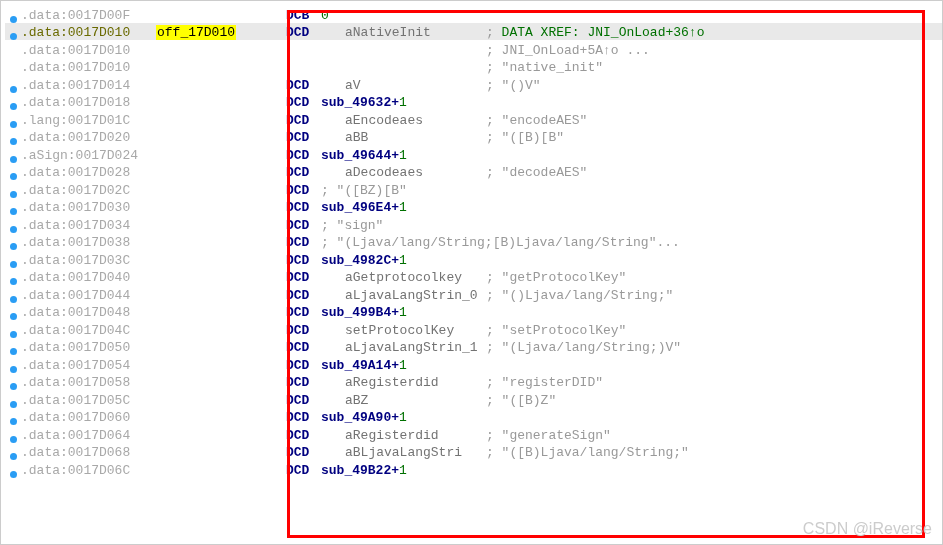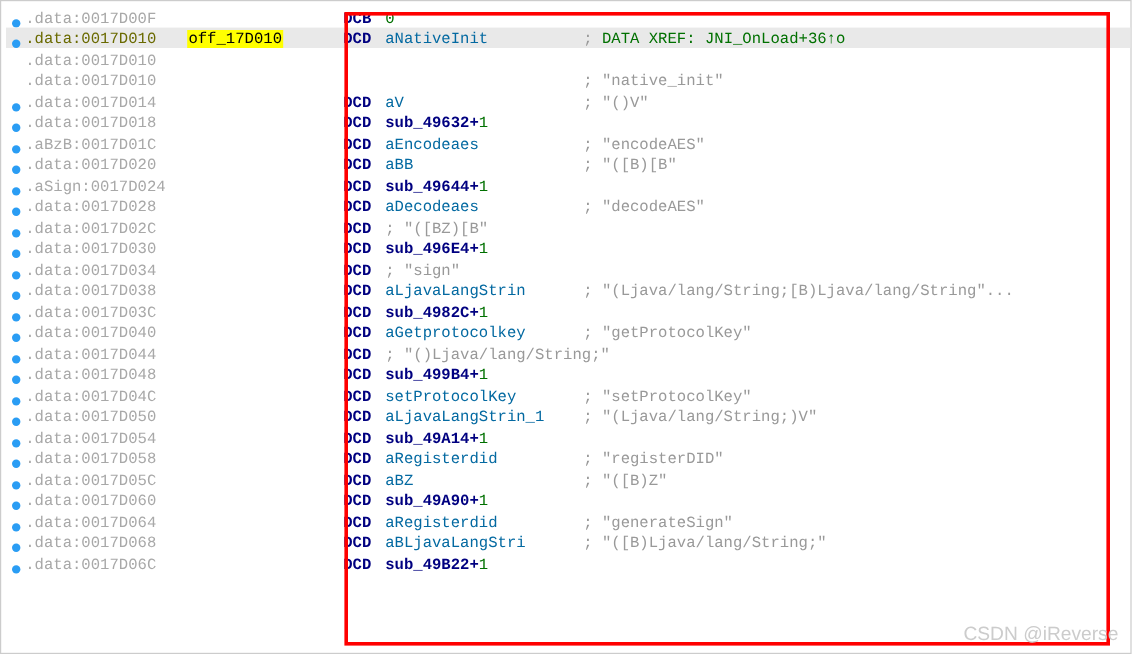--- a/index.html
+++ b/index.html
@@ -56,21 +56,21 @@
     color: #000080;
     font-weight: bold;
     width: 35px;
     flex-shrink: 0;
   }
   .operand-col {
     width: 165px;
     flex-shrink: 0;
     color: #000;
   }
-  .sym { color: #0369a1; }
+  .sym { color: #737373; margin-left: 24px; }
   .sub { color: #000080; font-weight: bold; }
   .plus { color: #000080; font-weight: bold; }
   .one { color: #007000; }
   .zero { color: #007000; }
   .comment-col {
     color: #999999;
     flex-shrink: 0;
   }
   .xref { color: #007000; }
   .xref2 { color: #999999; }
@@ -97,35 +97,35 @@
     font-size: 16px;
     pointer-events: none;
   }
 </style>
 </head>
 <body>
 
 <div class="view" id="view">
     <div class="row"><span class="bp-col"><span class="bp"></span></span><span class="addr-col ">.data:0017D00F</span><span class="label-col"></span><span class="op-col">DCB</span><span class="operand-col"><span class="zero">0</span></span><span class="comment-col"></span></div>
     <div class="row selected"><span class="bp-col"><span class="bp"></span></span><span class="addr-col addr-active">.data:0017D010</span><span class="label-col"><span class="label-hl">off_17D010</span></span><span class="op-col">DCD</span><span class="operand-col"><span class="sym">aNativeInit</span></span><span class="comment-col"><span>; </span><span class="xref">DATA XREF: JNI_OnLoad+36↑o</span></span></div>
-    <div class="row"><span class="bp-col"></span><span class="addr-col ">.data:0017D010</span><span class="label-col"></span><span class="op-col"></span><span class="operand-col"></span></div>
+    <div class="row"><span class="bp-col"></span><span class="addr-col ">.data:0017D010</span><span class="label-col"></span><span class="op-col"></span><span class="operand-col"></span><span class="comment-col"><span>; </span><span class="xref2">JNI_OnLoad+5A↑o ...</span></span></div>
     <div class="row"><span class="bp-col"></span><span class="addr-col ">.data:0017D010</span><span class="label-col"></span><span class="op-col"></span><span class="operand-col"></span><span class="comment-col">; "native_init"</span></div>
     <div class="row"><span class="bp-col"><span class="bp"></span></span><span class="addr-col ">.data:0017D014</span><span class="label-col"></span><span class="op-col">DCD</span><span class="operand-col"><span class="sym">aV</span></span><span class="comment-col">; "()V"</span></div>
     <div class="row"><span class="bp-col"><span class="bp"></span></span><span class="addr-col ">.data:0017D018</span><span class="label-col"></span><span class="op-col">DCD</span><span class="operand-col"><span class="sub">sub_49632</span><span class="plus">+</span><span class="one">1</span></span><span class="comment-col"></span></div>
-    <div class="row"><span class="bp-col"><span class="bp"></span></span><span class="addr-col ">.aBzB:0017D01C</span><span class="label-col"></span><span class="op-col">DCD</span><span class="operand-col"><span class="sym">aEncodeaes</span></span><span class="comment-col">; "encodeAES"</span></div>
+    <div class="row"><span class="bp-col"><span class="bp"></span></span><span class="addr-col ">.lang:0017D01C</span><span class="label-col"></span><span class="op-col">DCD</span><span class="operand-col"><span class="sym">aEncodeaes</span></span><span class="comment-col">; "encodeAES"</span></div>
     <div class="row"><span class="bp-col"><span class="bp"></span></span><span class="addr-col ">.data:0017D020</span><span class="label-col"></span><span class="op-col">DCD</span><span class="operand-col"><span class="sym">aBB</span></span><span class="comment-col">; "([B)[B"</span></div>
     <div class="row"><span class="bp-col"><span class="bp"></span></span><span class="addr-col ">.aSign:0017D024</span><span class="label-col"></span><span class="op-col">DCD</span><span class="operand-col"><span class="sub">sub_49644</span><span class="plus">+</span><span class="one">1</span></span><span class="comment-col"></span></div>
     <div class="row"><span class="bp-col"><span class="bp"></span></span><span class="addr-col ">.data:0017D028</span><span class="label-col"></span><span class="op-col">DCD</span><span class="operand-col"><span class="sym">aDecodeaes</span></span><span class="comment-col">; "decodeAES"</span></div>
     <div class="row"><span class="bp-col"><span class="bp"></span></span><span class="addr-col ">.data:0017D02C</span><span class="label-col"></span><span class="op-col">DCD</span><span class="comment-col">; "([BZ)[B"</span></div>
     <div class="row"><span class="bp-col"><span class="bp"></span></span><span class="addr-col ">.data:0017D030</span><span class="label-col"></span><span class="op-col">DCD</span><span class="operand-col"><span class="sub">sub_496E4</span><span class="plus">+</span><span class="one">1</span></span><span class="comment-col"></span></div>
     <div class="row"><span class="bp-col"><span class="bp"></span></span><span class="addr-col ">.data:0017D034</span><span class="label-col"></span><span class="op-col">DCD</span><span class="comment-col">; "sign"</span></div>
-    <div class="row"><span class="bp-col"><span class="bp"></span></span><span class="addr-col ">.data:0017D038</span><span class="label-col"></span><span class="op-col">DCD</span><span class="operand-col"><span class="sym">aLjavaLangStrin</span></span><span class="comment-col">; "(Ljava/lang/String;[B)Ljava/lang/String"...</span></div>
+    <div class="row"><span class="bp-col"><span class="bp"></span></span><span class="addr-col ">.data:0017D038</span><span class="label-col"></span><span class="op-col">DCD</span><span class="comment-col">; "(Ljava/lang/String;[B)Ljava/lang/String"...</span></div>
     <div class="row"><span class="bp-col"><span class="bp"></span></span><span class="addr-col ">.data:0017D03C</span><span class="label-col"></span><span class="op-col">DCD</span><span class="operand-col"><span class="sub">sub_4982C</span><span class="plus">+</span><span class="one">1</span></span><span class="comment-col"></span></div>
     <div class="row"><span class="bp-col"><span class="bp"></span></span><span class="addr-col ">.data:0017D040</span><span class="label-col"></span><span class="op-col">DCD</span><span class="operand-col"><span class="sym">aGetprotocolkey</span></span><span class="comment-col">; "getProtocolKey"</span></div>
-    <div class="row"><span class="bp-col"><span class="bp"></span></span><span class="addr-col ">.data:0017D044</span><span class="label-col"></span><span class="op-col">DCD</span><span class="comment-col">; "()Ljava/lang/String;"</span></div>
+    <div class="row"><span class="bp-col"><span class="bp"></span></span><span class="addr-col ">.data:0017D044</span><span class="label-col"></span><span class="op-col">DCD</span><span class="operand-col"><span class="sym">aLjavaLangStrin_0</span></span><span class="comment-col">; "()Ljava/lang/String;"</span></div>
     <div class="row"><span class="bp-col"><span class="bp"></span></span><span class="addr-col ">.data:0017D048</span><span class="label-col"></span><span class="op-col">DCD</span><span class="operand-col"><span class="sub">sub_499B4</span><span class="plus">+</span><span class="one">1</span></span><span class="comment-col"></span></div>
     <div class="row"><span class="bp-col"><span class="bp"></span></span><span class="addr-col ">.data:0017D04C</span><span class="label-col"></span><span class="op-col">DCD</span><span class="operand-col"><span class="sym">setProtocolKey</span></span><span class="comment-col">; "setProtocolKey"</span></div>
     <div class="row"><span class="bp-col"><span class="bp"></span></span><span class="addr-col ">.data:0017D050</span><span class="label-col"></span><span class="op-col">DCD</span><span class="operand-col"><span class="sym">aLjavaLangStrin_1</span></span><span class="comment-col">; "(Ljava/lang/String;)V"</span></div>
     <div class="row"><span class="bp-col"><span class="bp"></span></span><span class="addr-col ">.data:0017D054</span><span class="label-col"></span><span class="op-col">DCD</span><span class="operand-col"><span class="sub">sub_49A14</span><span class="plus">+</span><span class="one">1</span></span><span class="comment-col"></span></div>
     <div class="row"><span class="bp-col"><span class="bp"></span></span><span class="addr-col ">.data:0017D058</span><span class="label-col"></span><span class="op-col">DCD</span><span class="operand-col"><span class="sym">aRegisterdid</span></span><span class="comment-col">; "registerDID"</span></div>
     <div class="row"><span class="bp-col"><span class="bp"></span></span><span class="addr-col ">.data:0017D05C</span><span class="label-col"></span><span class="op-col">DCD</span><span class="operand-col"><span class="sym">aBZ</span></span><span class="comment-col">; "([B)Z"</span></div>
     <div class="row"><span class="bp-col"><span class="bp"></span></span><span class="addr-col ">.data:0017D060</span><span class="label-col"></span><span class="op-col">DCD</span><span class="operand-col"><span class="sub">sub_49A90</span><span class="plus">+</span><span class="one">1</span></span><span class="comment-col"></span></div>
     <div class="row"><span class="bp-col"><span class="bp"></span></span><span class="addr-col ">.data:0017D064</span><span class="label-col"></span><span class="op-col">DCD</span><span class="operand-col"><span class="sym">aRegisterdid</span></span><span class="comment-col">; "generateSign"</span></div>
     <div class="row"><span class="bp-col"><span class="bp"></span></span><span class="addr-col ">.data:0017D068</span><span class="label-col"></span><span class="op-col">DCD</span><span class="operand-col"><span class="sym">aBLjavaLangStri</span></span><span class="comment-col">; "([B)Ljava/lang/String;"</span></div>
     <div class="row"><span class="bp-col"><span class="bp"></span></span><span class="addr-col ">.data:0017D06C</span><span class="label-col"></span><span class="op-col">DCD</span><span class="operand-col"><span class="sub">sub_49B22</span><span class="plus">+</span><span class="one">1</span></span><span class="comment-col"></span></div>

